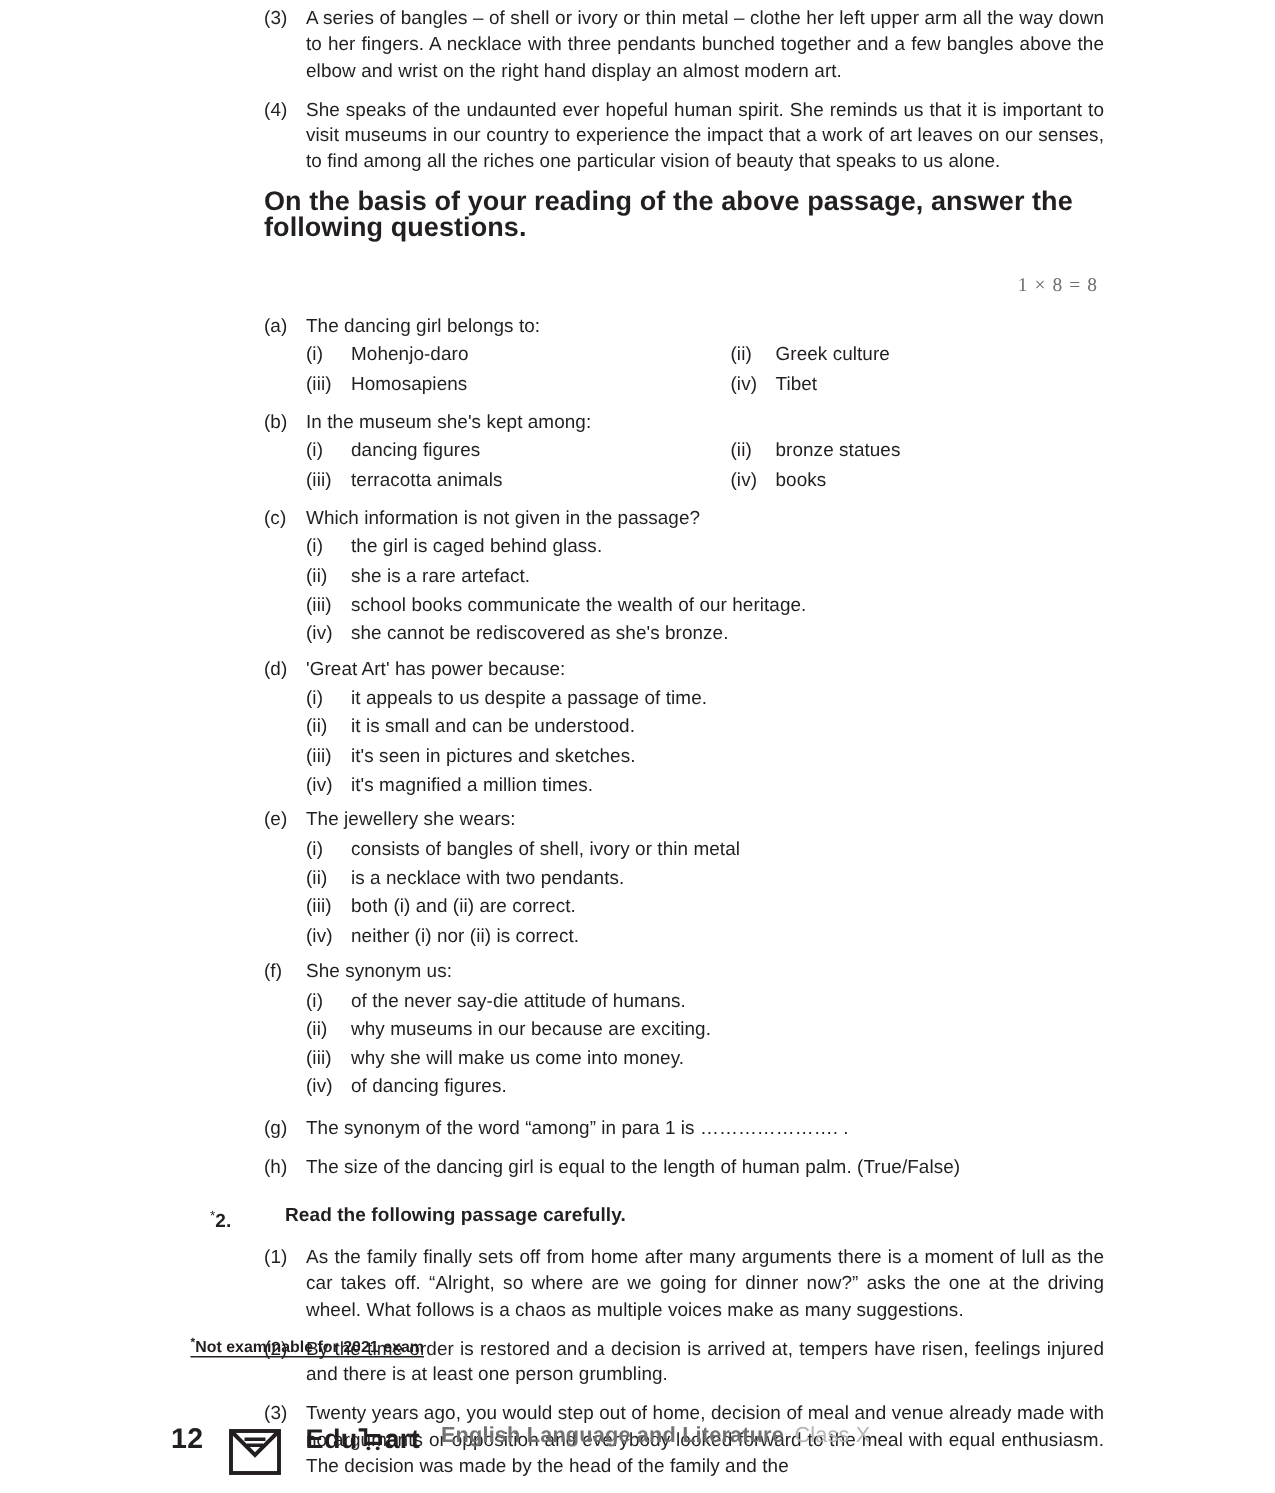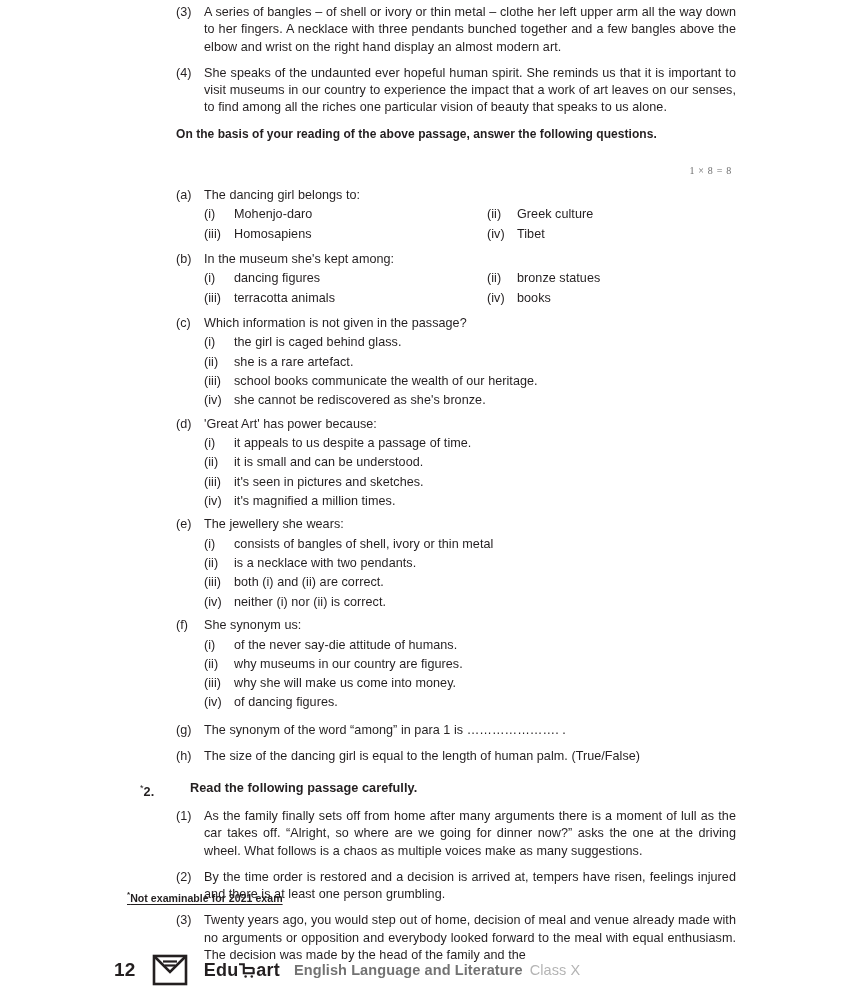--- a/index.html
+++ b/index.html
@@ -48,31 +48,31 @@
     text-align: left;
   }
   .para .body {
     flex: 1 1 auto;
     text-align: justify;
     text-justify: inter-word;
   }
 
   
   .instruction {
-    font-size: 12px;
+    font-size: 18px;
     font-weight: bold;
     line-height: 17px;
     margin-top: 2px;
     margin-bottom: 2px;
     letter-spacing: 0.05px;
   }
 
   .marks {
     text-align: right;
-    font-size: 10px;
+    font-size: 13px;
     color: #6d6d6d;
     font-family: "Liberation Serif", serif;
     margin-top: 22px;
     margin-bottom: 10px;
     padding-right: 4px;
     letter-spacing: 0.7px;
   }
 
   
   .q {
@@ -159,21 +159,21 @@
     vertical-align: super;
     text-decoration: none;
   }
 
   
   .footer {
     position: absolute;
     left: 114px;
     bottom: 4px;
     display: flex;
-    align-items: center;
+    align-items: flex-start;
     height: 42px;
   }
   .page-num {
     font-size: 19px;
     font-weight: bold;
     color: #231f20;
     margin-right: 14px;
     letter-spacing: 0.3px;
   }
   .brand-mark {
@@ -374,21 +374,21 @@
         <span class="marker">(f)</span>
         <span class="body">She synonym us:</span>
       </div>
       <div class="opts">
         <div class="opt">
           <span class="rn">(i)</span>
           <span class="txt">of the never say-die attitude of humans.</span>
         </div>
         <div class="opt">
           <span class="rn">(ii)</span>
-          <span class="txt">why museums in our country are figures.</span>
+          <span class="txt">why museums in our because are exciting.</span>
         </div>
         <div class="opt">
           <span class="rn">(iii)</span>
           <span class="txt">why she will make us come into money.</span>
         </div>
         <div class="opt">
           <span class="rn">(iv)</span>
           <span class="txt">of dancing figures.</span>
         </div>
       </div>

